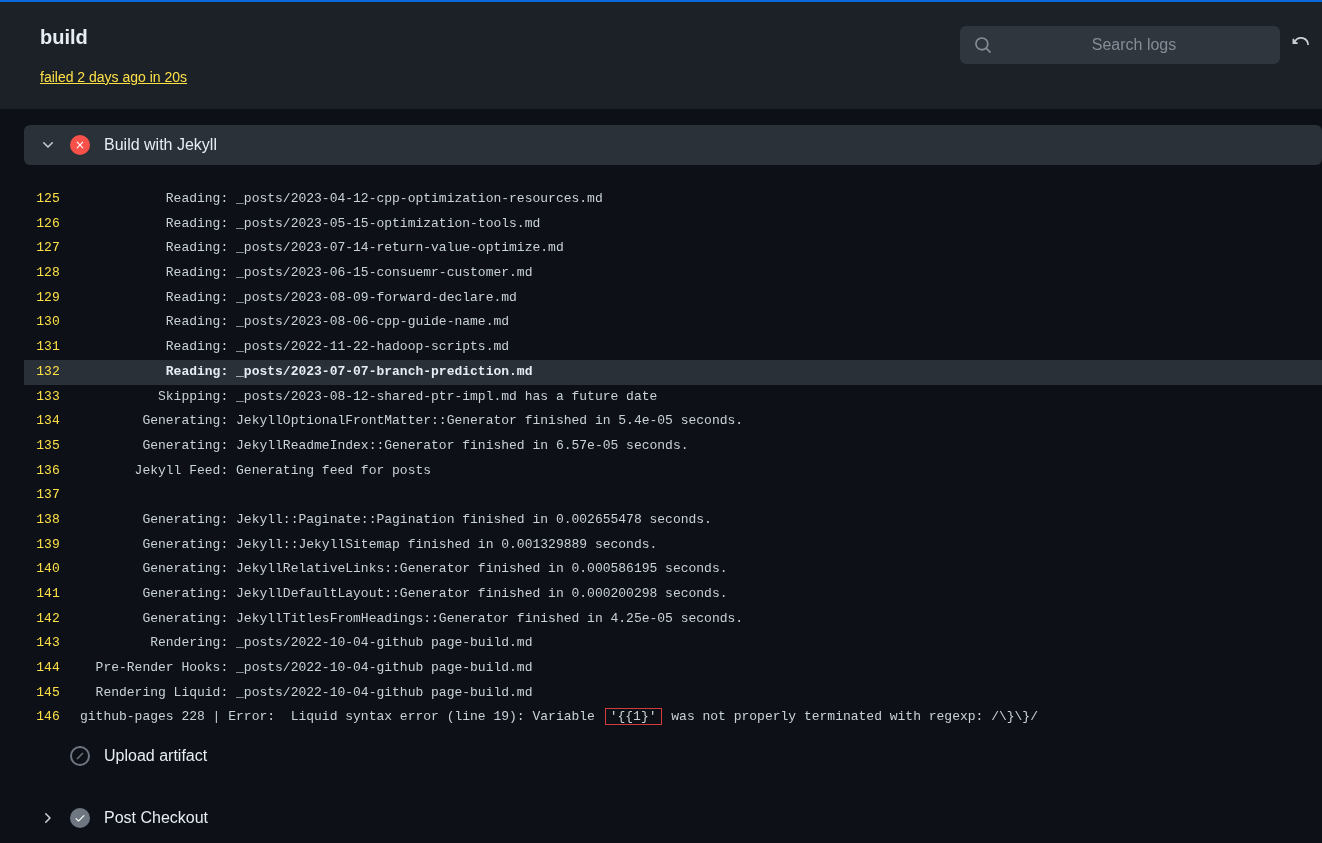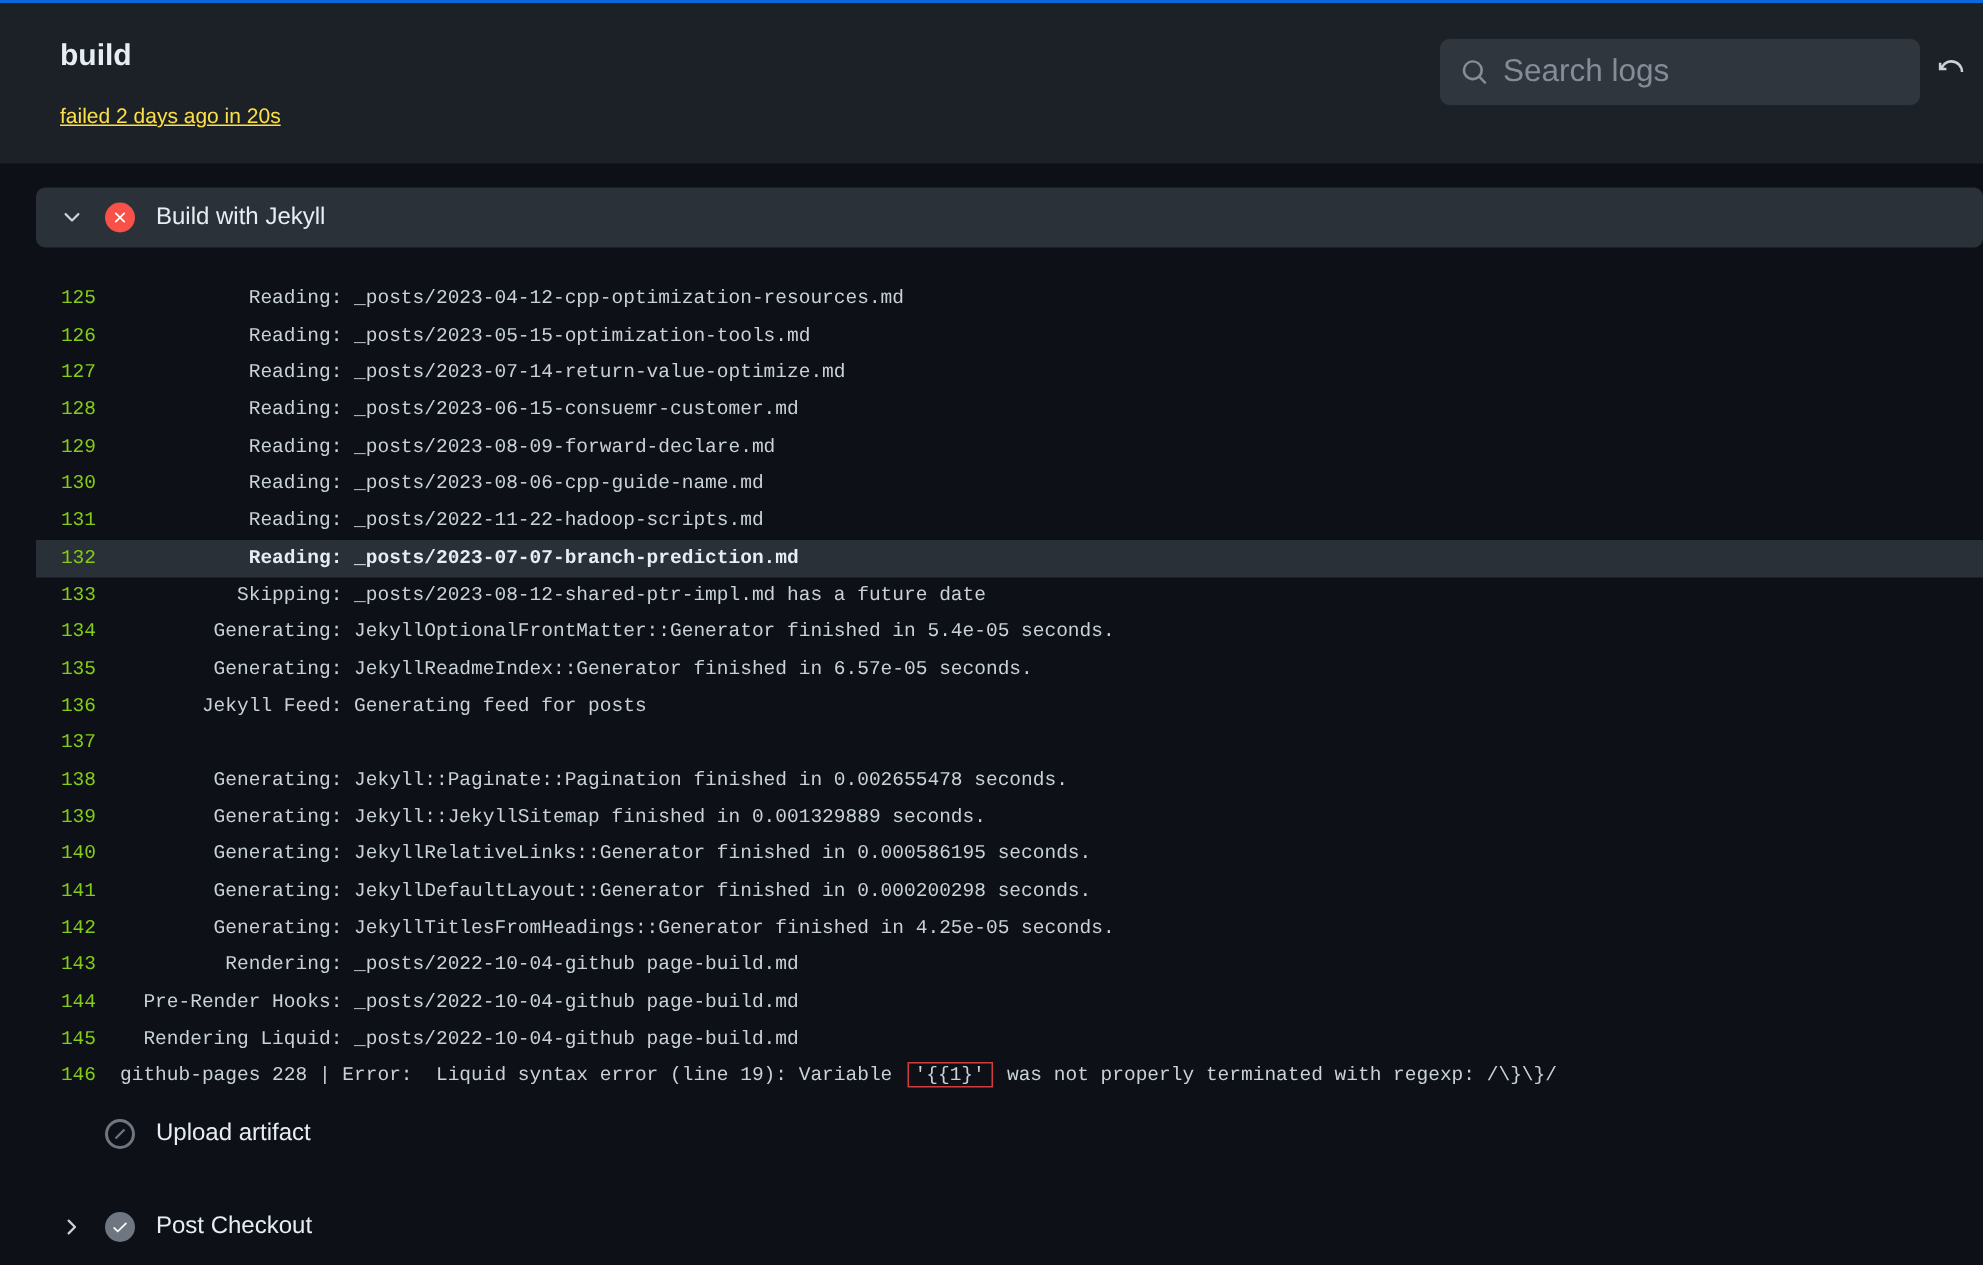--- a/index.html
+++ b/index.html
@@ -43,23 +43,24 @@
       border-radius: 6px;
       padding: 10px 14px;
       width: 320px;
     }
     .search-box svg { flex-shrink: 0; }
     .search-box input {
       background: transparent;
       border: none;
       outline: none;
       color: #14b8a6;
-      font-size: 21px;
+      font-size: 16px;
       margin-left: 10px;
       width: 100%;
+      text-align: center;
     }
     .search-box input::placeholder { color: #848d97; }
     .refresh-btn { color: #c9d1d9; cursor: pointer; display:flex; align-items:center; }
     .content { padding: 16px 0 16px 24px; }
     .step-header {
       display: flex;
       align-items: center;
       background: #2b3138;
       border-radius: 6px;
       padding: 10px 16px;
@@ -80,23 +81,23 @@
     .status-skip { border: 2px solid #6e7681; background: transparent; }
     .step-name { font-size: 16px; color: #e6edf3; }
     .log-block { font-family: "SFMono-Regular", Consolas, "Liberation Mono", Menlo, monospace; font-size: 13px; line-height: 1.9; }
     .log-line {
       display: flex;
       padding: 0;
     }
     .log-line.highlighted { background: #2a3038; }
     .line-num {
       width: 56px;
-      text-align: right;
+      text-align: center;
       padding-right: 16px;
-      color: #84cc16;
+      color: #fde047;
       flex-shrink: 0;
       user-select: none;
       padding-left: 8px;
     }
     .line-text {
       white-space: pre;
       color: #c9d1d9;
     }
     .log-line.highlighted .line-text { font-weight: 600; color: #e6edf3; }
     .err-box {

